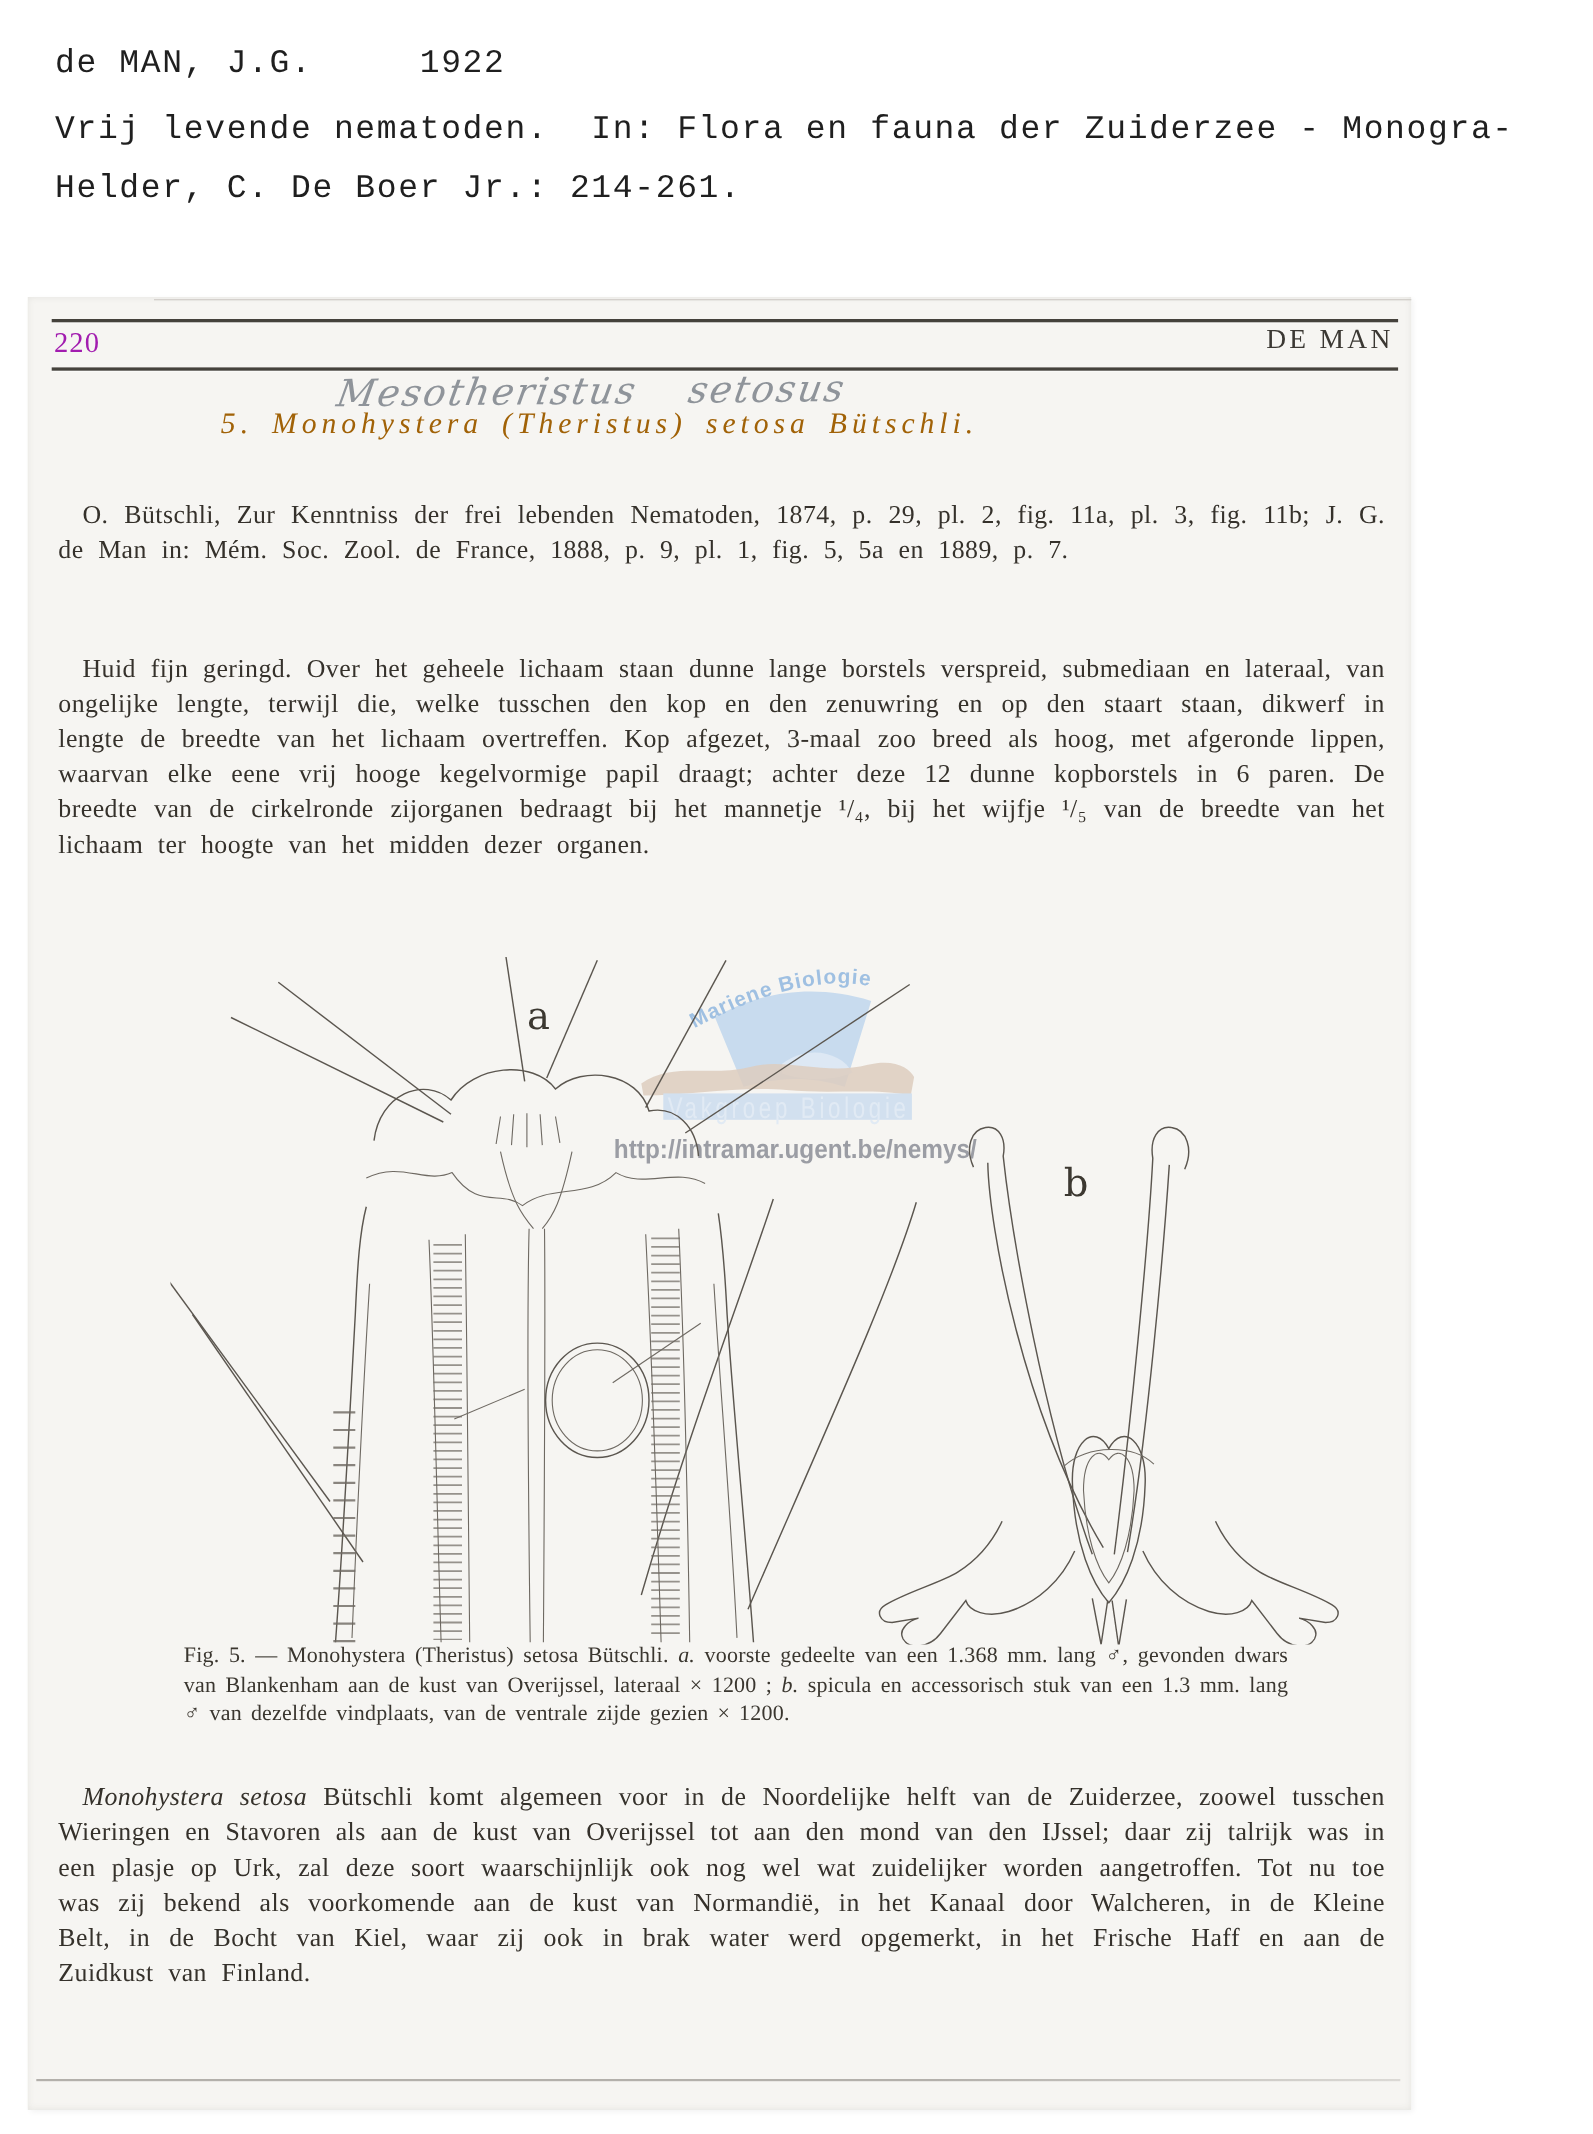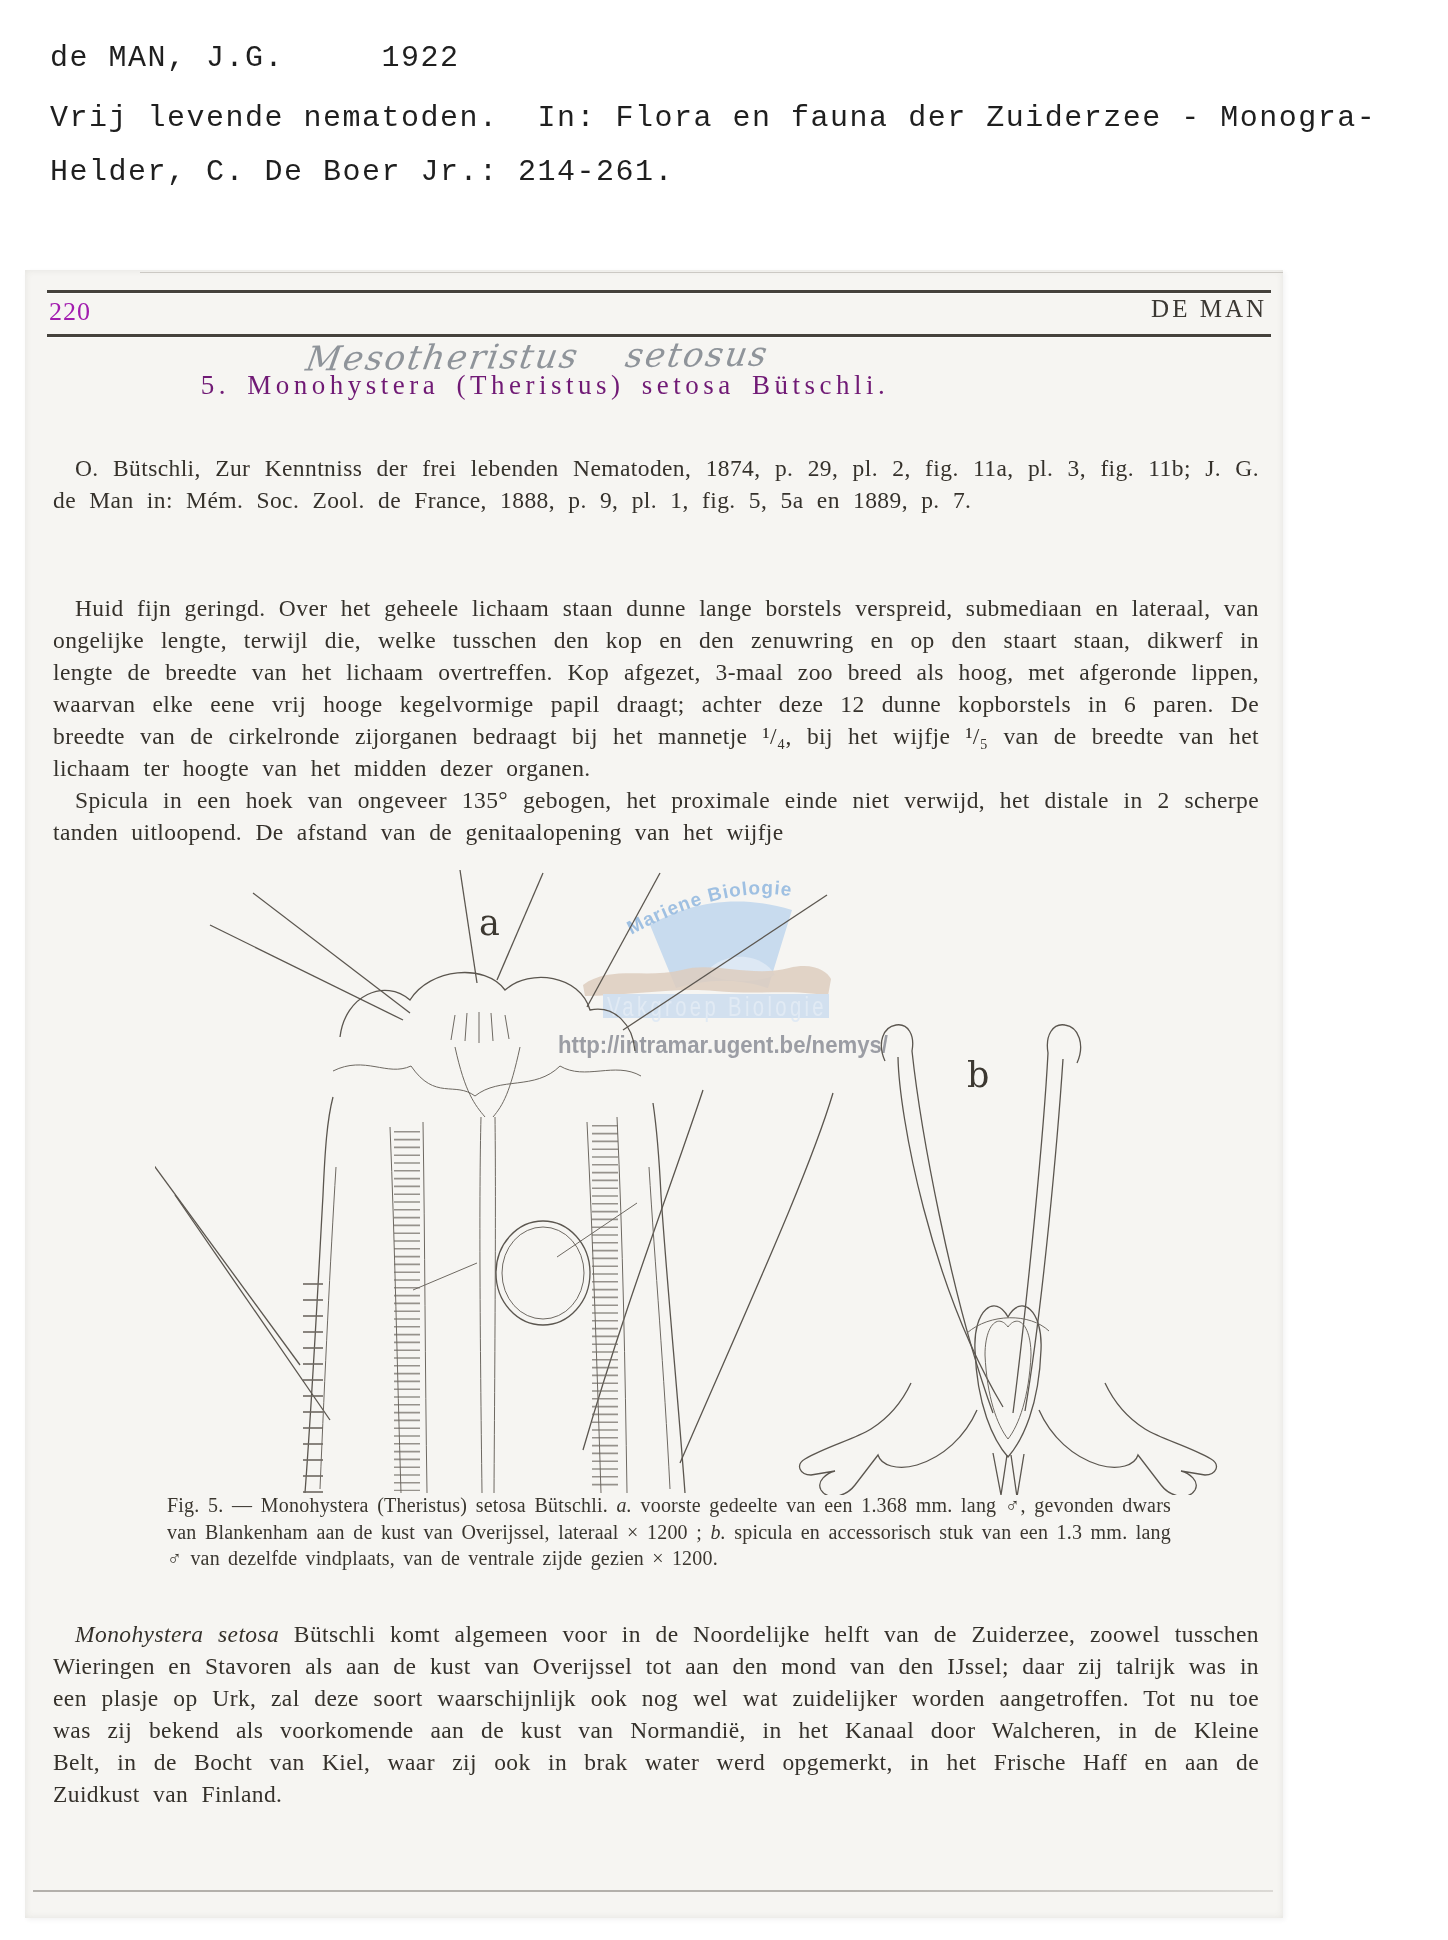--- a/index.html
+++ b/index.html
@@ -34,21 +34,21 @@
   .pagenum{position:absolute;left:24px;top:27px;font-size:26px;letter-spacing:1px;color:#a21caf;}
   .runhead{position:absolute;right:16px;top:25px;font-size:25px;letter-spacing:3px;color:#3b3833;}
   .annotation{
     position:absolute;left:282px;top:66px;
     font-family:"DejaVu Serif", serif;font-style:italic;
     font-size:34px;color:#8f949a;letter-spacing:2px;word-spacing:34px;
     transform:skewX(-10deg) rotate(-0.6deg);white-space:nowrap;
   }
   .heading{
     position:absolute;left:0;top:100px;width:1040px;text-align:center;
-    font-size:27px;letter-spacing:4.5px;word-spacing:6px;color:#701a75;white-space:nowrap;
+    font-size:27px;letter-spacing:4.5px;word-spacing:6px;color:#a16207;white-space:nowrap;font-style:italic;
   }
   .bodytext{position:absolute;left:28px;width:1206px;font-size:23.5px;line-height:32px;
     text-align:justify;color:#35312b;letter-spacing:0.4px;word-spacing:7px;}
   .bodytext p{margin:0;text-indent:22px;}
   .blk1{top:160px;margin-top:22px;}
   .blk2{top:322px;}
   .blk3{top:1348px;}
   .caption{
     position:absolute;left:142px;top:1222px;width:1004px;
     font-size:20px;line-height:26.5px;text-align:justify;
@@ -80,21 +80,20 @@
 
   <div class="annotation">Mesotheristus setosus</div>
   <div class="heading">5.  Monohystera (Theristus) setosa Bütschli.</div>
 
   <div class="bodytext blk1">
     <p>O. Bütschli, Zur Kenntniss der frei lebenden Nematoden, 1874, p. 29, pl. 2, fig. 11a, pl. 3, fig. 11b; J. G. de Man in: Mém. Soc. Zool. de France, 1888, p. 9, pl. 1, fig. 5, 5a en 1889, p. 7.</p>
   </div>
 
   <div class="bodytext blk2">
     <p>Huid fijn geringd. Over het geheele lichaam staan dunne lange borstels verspreid, submediaan en lateraal, van ongelijke lengte, terwijl die, welke tusschen den kop en den zenuwring en op den staart staan, dikwerf in lengte de breedte van het lichaam overtreffen. Kop afgezet, 3-maal zoo breed als hoog, met afgeronde lippen, waarvan elke eene vrij hooge kegelvormige papil draagt; achter deze 12 dunne kopborstels in 6 paren. De breedte van de cirkelronde zijorganen bedraagt bij het mannetje ¹/₄, bij het wijfje ¹/₅ van de breedte van het lichaam ter hoogte van het midden dezer organen.</p>
-    <p>Spicula in een hoek van ongeveer 135° gebogen, het proximale einde niet verwijd, het distale in 2 scherpe tanden uitloopend.  De afstand van de genitaalopening van het wijfje</p>
   </div>
 
   <svg class="figsvg" width="1125" height="630" viewBox="0 0 1125 630">
 
     <g>
       <path id="wmArc" d="M476,70 Q595,6 668,42" fill="none" stroke="none"></path>
       <path d="M495,60 C528,40 580,27 637,45 L613,123 C580,112 548,115 521,123 Z" fill="#c8dbee"></path>
       <path d="M556,102 C580,84 610,92 620,110 C600,119 572,117 556,111 Z" fill="#dde8f4"></path>
       <path opacity="0.85" d="M428,120 C455,100 492,114 527,105 C558,96 596,113 634,103 C658,97 672,106 676,114 L673,131
                C640,124 600,130 560,126 C520,122 470,131 430,131 Z" fill="#ddccbe"></path>

